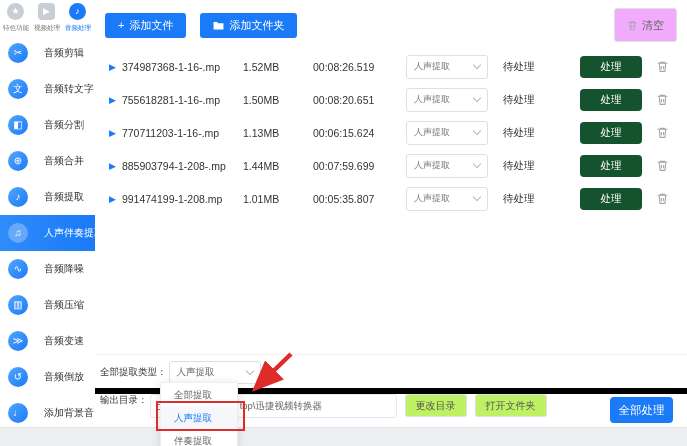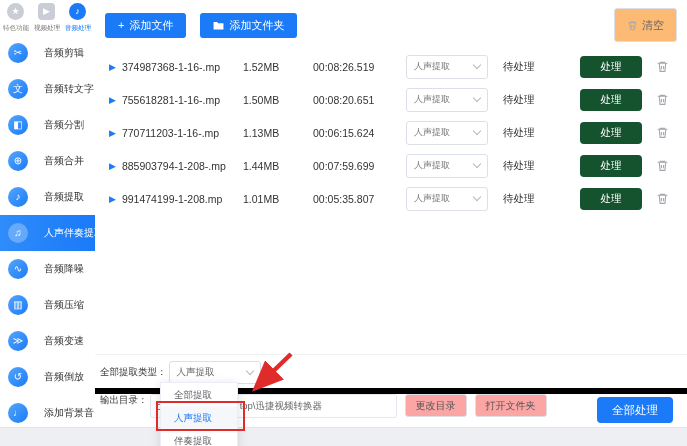--- a/index.html
+++ b/index.html
@@ -35,21 +35,21 @@
   .crumb{font-size:10.5px;color:#999;}
   .crumb .sep{margin:0 3px;}
   .crumb .current{color:#333;}
   .note{font-size:9px;color:#666;white-space:nowrap;}
 
   .toolbar{margin:8px 10px 0 10px;display:flex;align-items:center;}
   .btn-blue{background:#1a7af8;color:#fff;border:none;border-radius:3px;height:25px;
             padding:0 13px;font-size:11px;display:inline-flex;align-items:center;gap:5px;
             cursor:pointer;font-family:inherit;}
   .btn-blue.second{margin-left:14px;}
-  .btn-clear{margin-left:auto;background:#fdba74;border:1px solid #dcdfe6;border-radius:3px;
+  .btn-clear{margin-left:auto;background:#f0abfc;border:1px solid #dcdfe6;border-radius:3px;
              height:23px;padding:16px 12px;font-size:11px;color:#666;display:inline-flex;
              align-items:center;gap:4px;cursor:pointer;font-family:inherit;}
 
   .table{margin:8px 10px 0 10px;}
   .trow{display:grid;grid-template-columns:130px 70px 93px 97px 85px 1fr;align-items:center;height:33px;}
   .trow.thead{height:26px;font-size:11px;color:#333;}
   .cell{padding-left:8px;font-size:10.5px;color:#333;white-space:nowrap;overflow:hidden;}
   .cell.first{padding-left:14px;}
   .tname{display:flex;align-items:center;gap:6px;padding-left:4px;}
   .play{color:#1a7af8;font-size:9px;cursor:pointer;}
@@ -70,24 +70,24 @@
   .f-label{font-size:9.5px;color:#333;white-space:nowrap;}
   .f-select{width:76px;height:21px;border:1px solid #dcdfe6;border-radius:3px;background:#fff;
             display:inline-flex;align-items:center;justify-content:space-between;
             padding:0 7px;font-size:9.5px;color:#666;margin-left:2px;cursor:pointer;}
   .f-row2{position:absolute;left:0;right:0;top:388px;height:34px;border-top:6px solid #000000;
           display:flex;align-items:flex-start;padding-left:5px;}
   .path-input{margin-left:2px;width:235px;height:22px;border:1px solid #e4e7ed;border-radius:3px;
               display:flex;align-items:center;padding:0 5px;font-size:9.5px;color:#666;
               white-space:nowrap;overflow:hidden;cursor:text;}
   .path-gap{display:inline-block;width:72px;flex:none;}
-  .btn-plain{background:#fca5a5;border:1px solid #dcdfe6;border-radius:3px;height:23px;
+  .btn-plain{background:#bef264;border:1px solid #dcdfe6;border-radius:3px;height:23px;
              padding:0 10px;font-size:10px;color:#555;margin-left:8px;cursor:pointer;
              font-family:inherit;white-space:nowrap;}
-  .btn-all{position:absolute;right:14px;top:3px;width:76px;height:26px;background:#1a7af8;
+  .btn-all{position:absolute;right:14px;top:3px;width:63px;height:26px;background:#1a7af8;
            color:#fff;border:none;border-radius:4px;font-size:11.5px;cursor:pointer;
            font-family:inherit;}
 
   .grey-band{position:absolute;left:0;right:0;bottom:0;height:18px;background:#edeff2;
              border-top:1px solid #e3e5e9;}
 
   
   .menu{position:absolute;left:160px;top:382px;width:76px;background:#fff;
         border:1px solid #ebeef5;box-shadow:0 2px 10px rgba(0,0,0,.12);z-index:5;}
   .menu-item{height:23px;line-height:23px;padding-left:13px;font-size:9.5px;color:#606266;cursor:pointer;}

